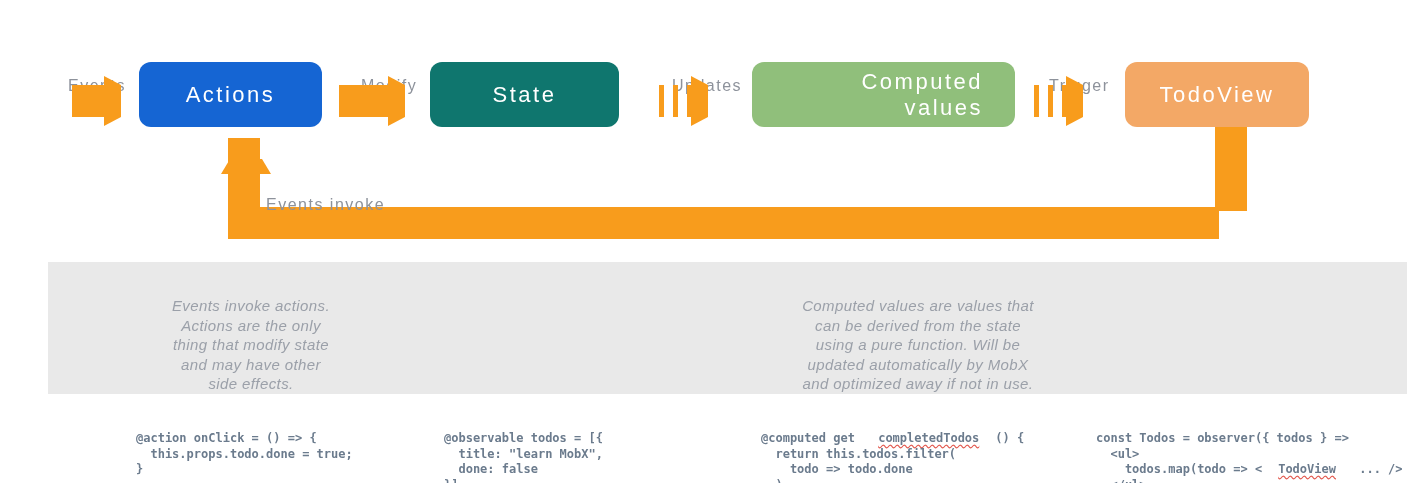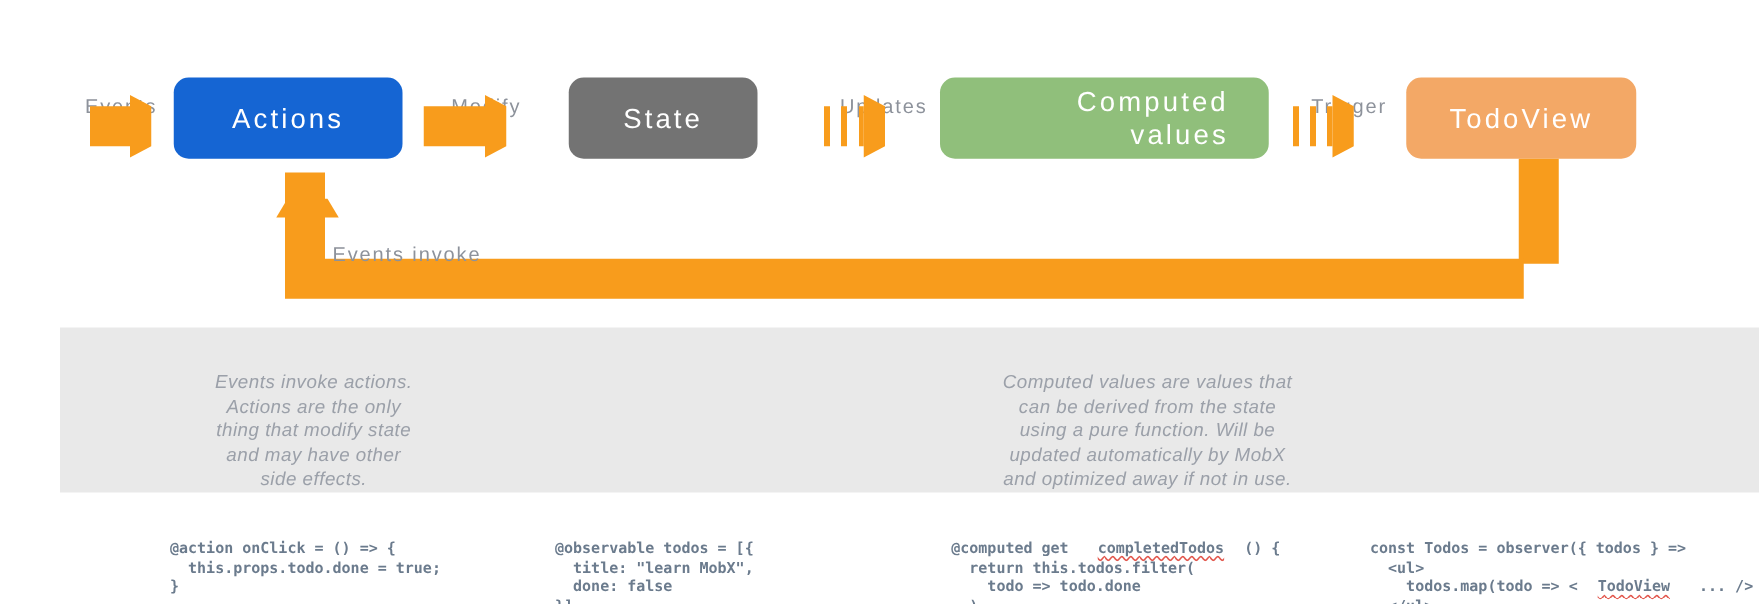--- a/index.html
+++ b/index.html
@@ -118,21 +118,21 @@
       <span>Actions</span>
     </div>
 
     <span class="edge-label" style="left:313px; top:29px">Modify</span>
 
     <div class="harrow" style="left:291px; top:53px; width:130px">
       <i class="shaft"></i>
       <i class="head-right"></i>
     </div>
 
-    <div class="flow-node" style="left: 423px; top: 30px; width: 151px; height: 65px; background: #737373;">
+    <div class="flow-node" style="left: 398px; top: 30px; width: 189px; height: 65px; background: #0f766e;">
       <span>State</span>
     </div>
 
     <span class="edge-label" style="left:624px; top:29px">Updates</span>
 
     <div class="harrow" style="left:611px; top:53px; width:107px">
       <i class="shaft dotted"></i>
       <i class="head-right"></i>
     </div>
 

